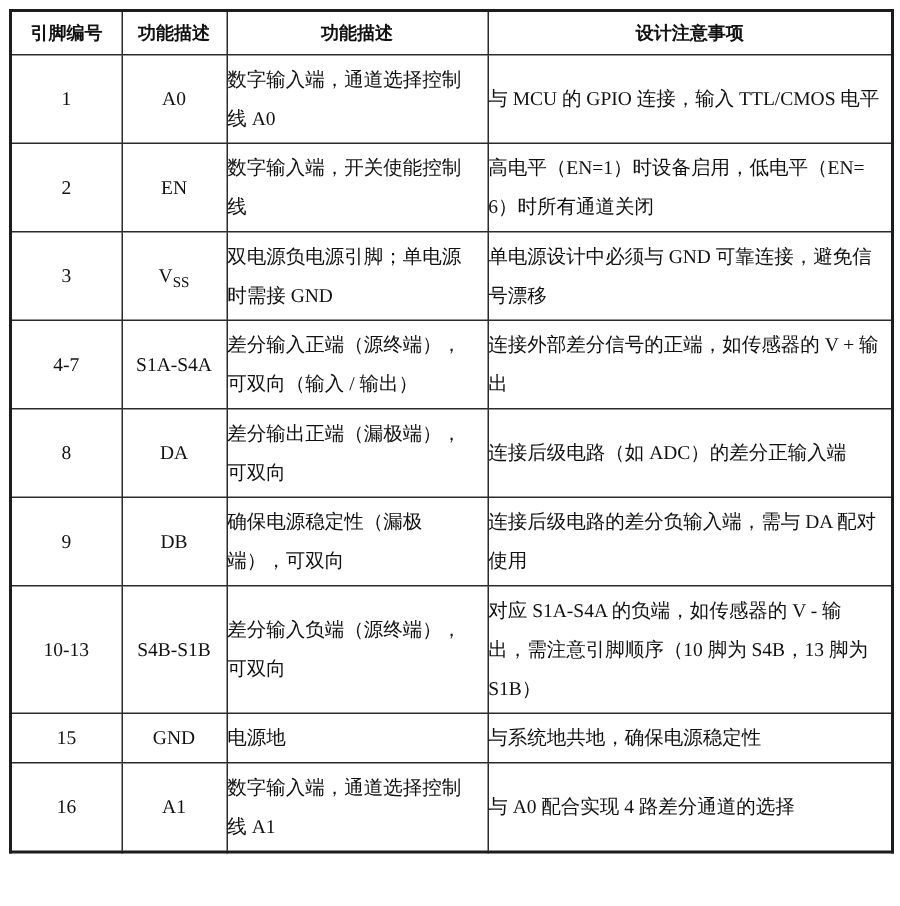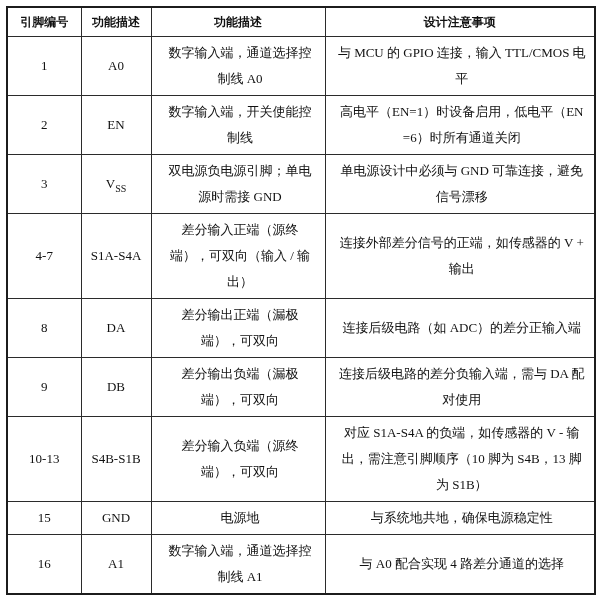--- a/index.html
+++ b/index.html
@@ -35,21 +35,21 @@
     word-break: break-all;
   }
   th {
     font-weight: bold;
     text-align: center;
     font-size: 12px;
     line-height: 24px;
     padding: 2px 8px;
   }
   td.c-pin, td.c-name { text-align: center; }
-  td.c-func, td.c-note { text-align: center; padding-left: 11px; padding-right: 7px; }
+  td.c-func, td.c-note { text-align: left; padding-left: 0; padding-right: 7px; }
   .col-pin  { width: 74px; }
   .col-name { width: 70px; }
   .col-func { width: 174px; }
   .col-note { width: 270px; }
   sub.pin-sub {
     font-size: 10px;
     line-height: 0;
   }
   sub.pin-sub:empty { display: none; }
 </style>
@@ -104,21 +104,21 @@
   <tr>
     <td class="c-pin">8</td>
     <td class="c-name"><span>DA</span></td>
     <td class="c-func">差分输出正端（漏极端），可双向</td>
     <td class="c-note">连接后级电路（如 ADC）的差分正输入端</td>
   </tr>
 
   <tr>
     <td class="c-pin">9</td>
     <td class="c-name"><span>DB</span></td>
-    <td class="c-func">差分输出负端（漏极端），可双向</td>
+    <td class="c-func">确保电源稳定性（漏极端），可双向</td>
     <td class="c-note">连接后级电路的差分负输入端，需与 DA 配对使用</td>
   </tr>
 
   <tr>
     <td class="c-pin">10-13</td>
     <td class="c-name"><span>S4B-S1B</span></td>
     <td class="c-func">差分输入负端（源终端），可双向</td>
     <td class="c-note">对应 S1A-S4A 的负端，如传感器的 V - 输出，需注意引脚顺序（10 脚为 S4B，13 脚为 S1B）</td>
   </tr>
 

